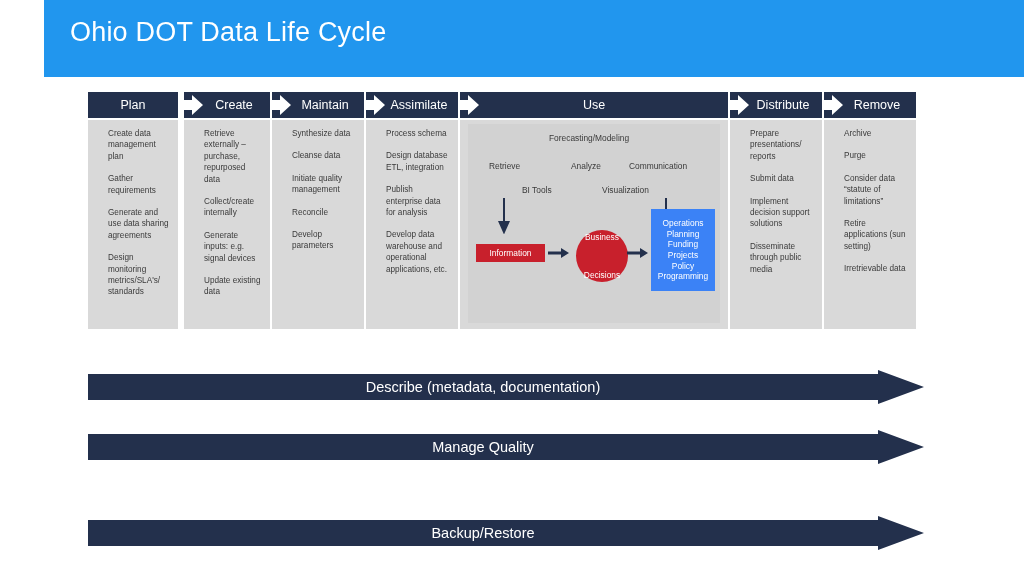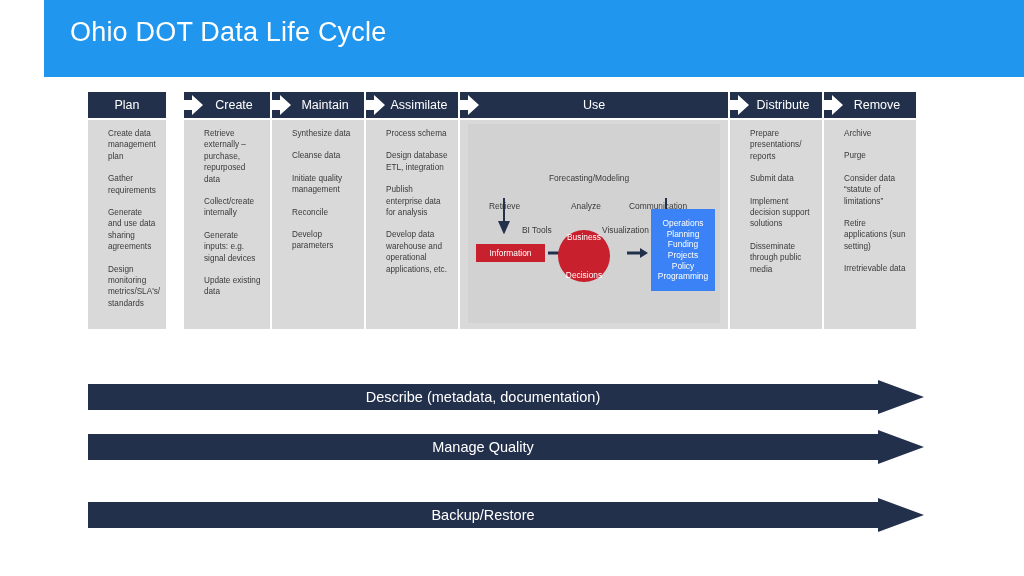--- a/index.html
+++ b/index.html
@@ -96,21 +96,20 @@
     top: 4px;
     width: 252px;
     height: 199px;
     background: #d2d2d2;
   }
   #use-inner .lbl {
     position: absolute;
     font-size: 8.4px;
     color: #3a3a3a;
     white-space: nowrap;
-    margin-top: 40px;
   }
   .down-arrow {
     position: absolute;
     width: 12px;
     height: 36px;
   }
   #information-box {
     position: absolute;
     background: #c8202c;
     color: #ffffff;
@@ -165,34 +164,34 @@
     width: 790px;
     height: 34px;
     display: flex;
     align-items: center;
     justify-content: center;
     color: #ffffff;
     font-size: 14.5px;
     white-space: nowrap;
     pointer-events: none;
   }
-  #banner-describe { top: 380px; }
+  #banner-describe { top: 370px; }
   #banner-quality  { top: 430px; }
-  #banner-backup   { top: 498px; text-align: right; }
+  #banner-backup   { top: 516px; text-align: right; }
 </style>
 </head>
 <body>
 
 <div id="title-bar">
   <div id="title-text">Ohio DOT Data Life Cycle</div>
 </div>
 
 <div id="stage-board">
 
-  <div class="stage-col" style="left:0px; width:78px;">
+  <div class="stage-col" style="left:0px; width:90px;">
     <div class="stage-head">
       <div class="stage-head-label">Plan</div>
     </div>
     <div class="stage-body">
       <p>Create data management plan</p>
       <p>Gather requirements</p>
       <p>Generate and use data sharing agreements</p>
       <p>Design monitoring metrics/SLA's/ standards</p>
     </div>
   </div>
@@ -266,21 +265,21 @@
         <svg class="down-arrow" viewBox="0 0 12 36" style="left:192px; top:74px;">
           <path d="M6,0 L6,26 M6,34 L1.5,24 L10.5,24 Z" stroke="#23304c" stroke-width="2" fill="#23304c"></path>
         </svg>
 
         <div id="information-box" style="left:8px; top:120px; width:69px; height:18px;">Information</div>
 
         <svg class="flow-arrow" viewBox="0 0 22 12" style="left:80px; top:123px;">
           <path d="M0,4.5 L13,4.5 L13,1 L21,6 L13,11 L13,7.5 L0,7.5 Z" fill="#23304c"></path>
         </svg>
 
-        <div id="business-circle" style="left:90px; top:106px; width:52px; height:52px;gap:28px;">
+        <div id="business-circle" style="left:108px; top:106px; width:52px; height:52px;gap:28px;">
           <span>Business</span>
           <span>Decisions</span>
         </div>
 
         <svg class="flow-arrow" viewBox="0 0 22 12" style="left:159px; top:123px;">
           <path d="M0,4.5 L13,4.5 L13,1 L21,6 L13,11 L13,7.5 L0,7.5 Z" fill="#23304c"></path>
         </svg>
 
         <div id="outcomes-box" style="left:183px; top:85px; width:64px; height:82px;">
           <span>Operations</span>

